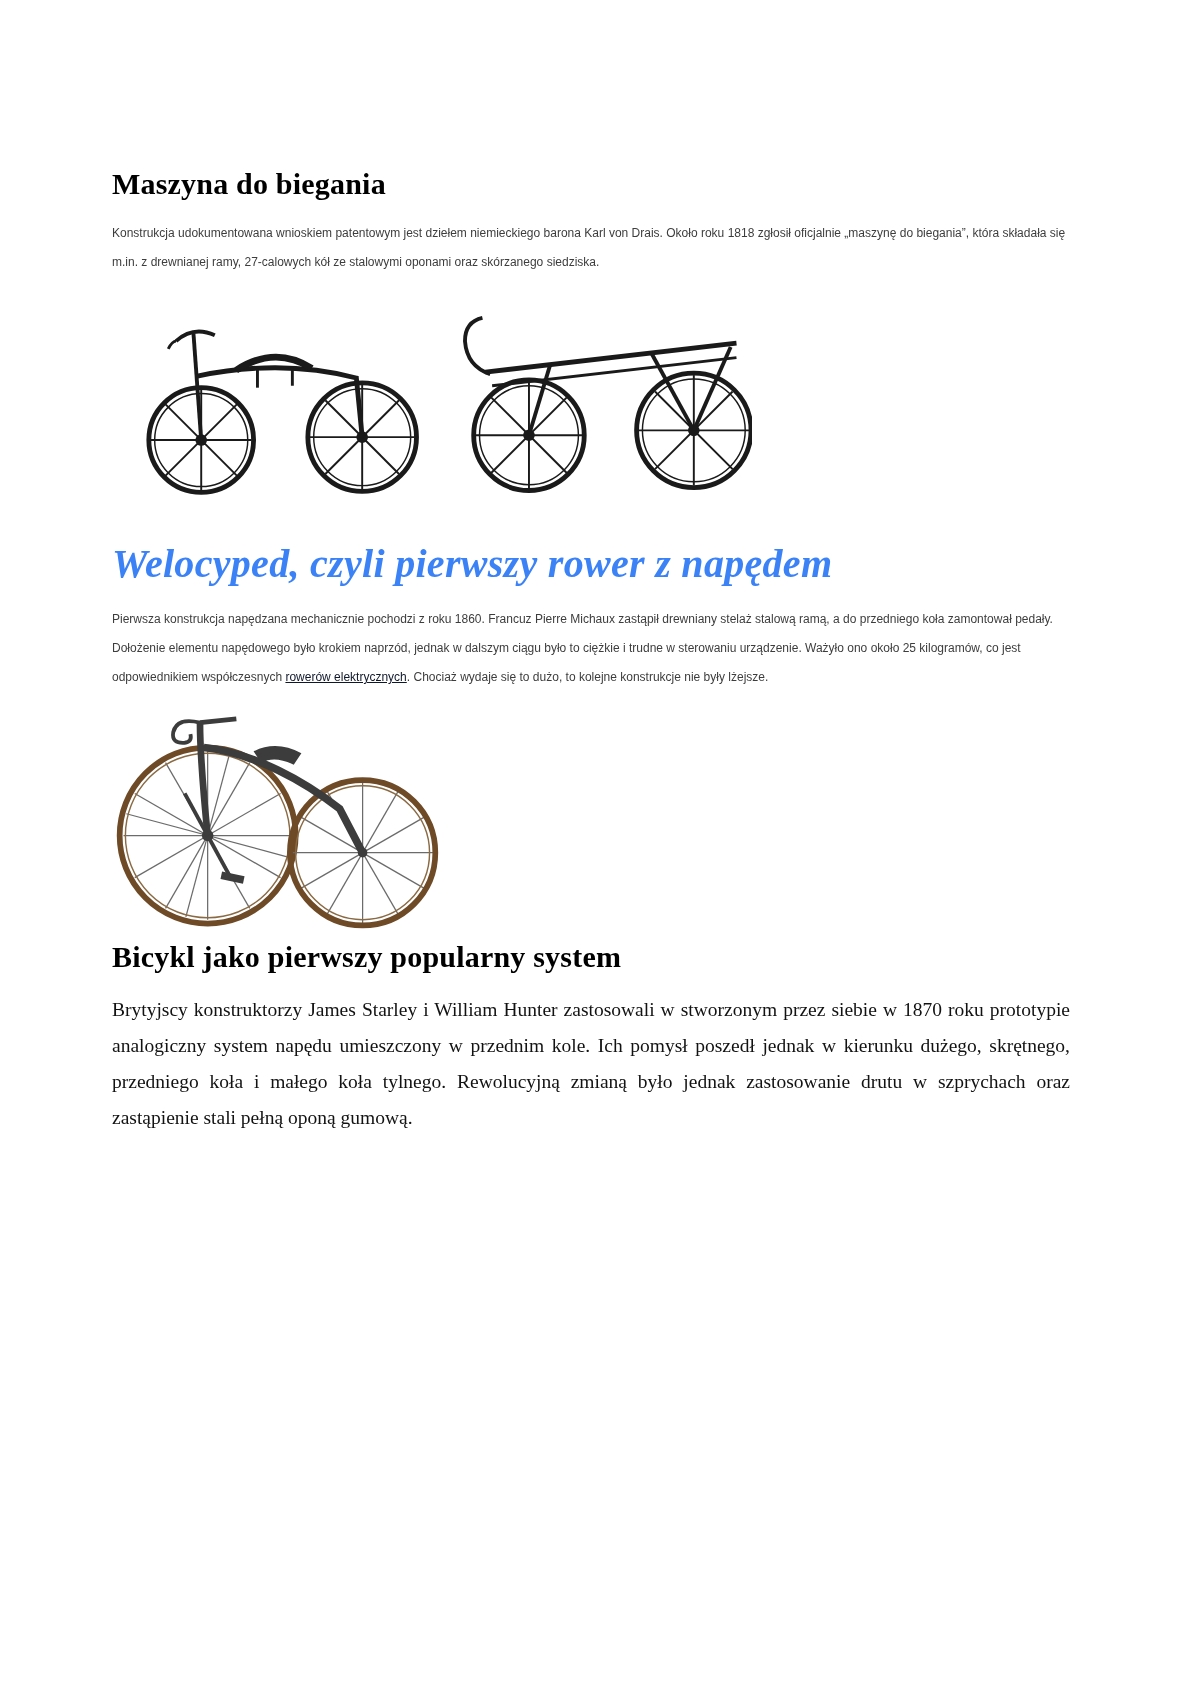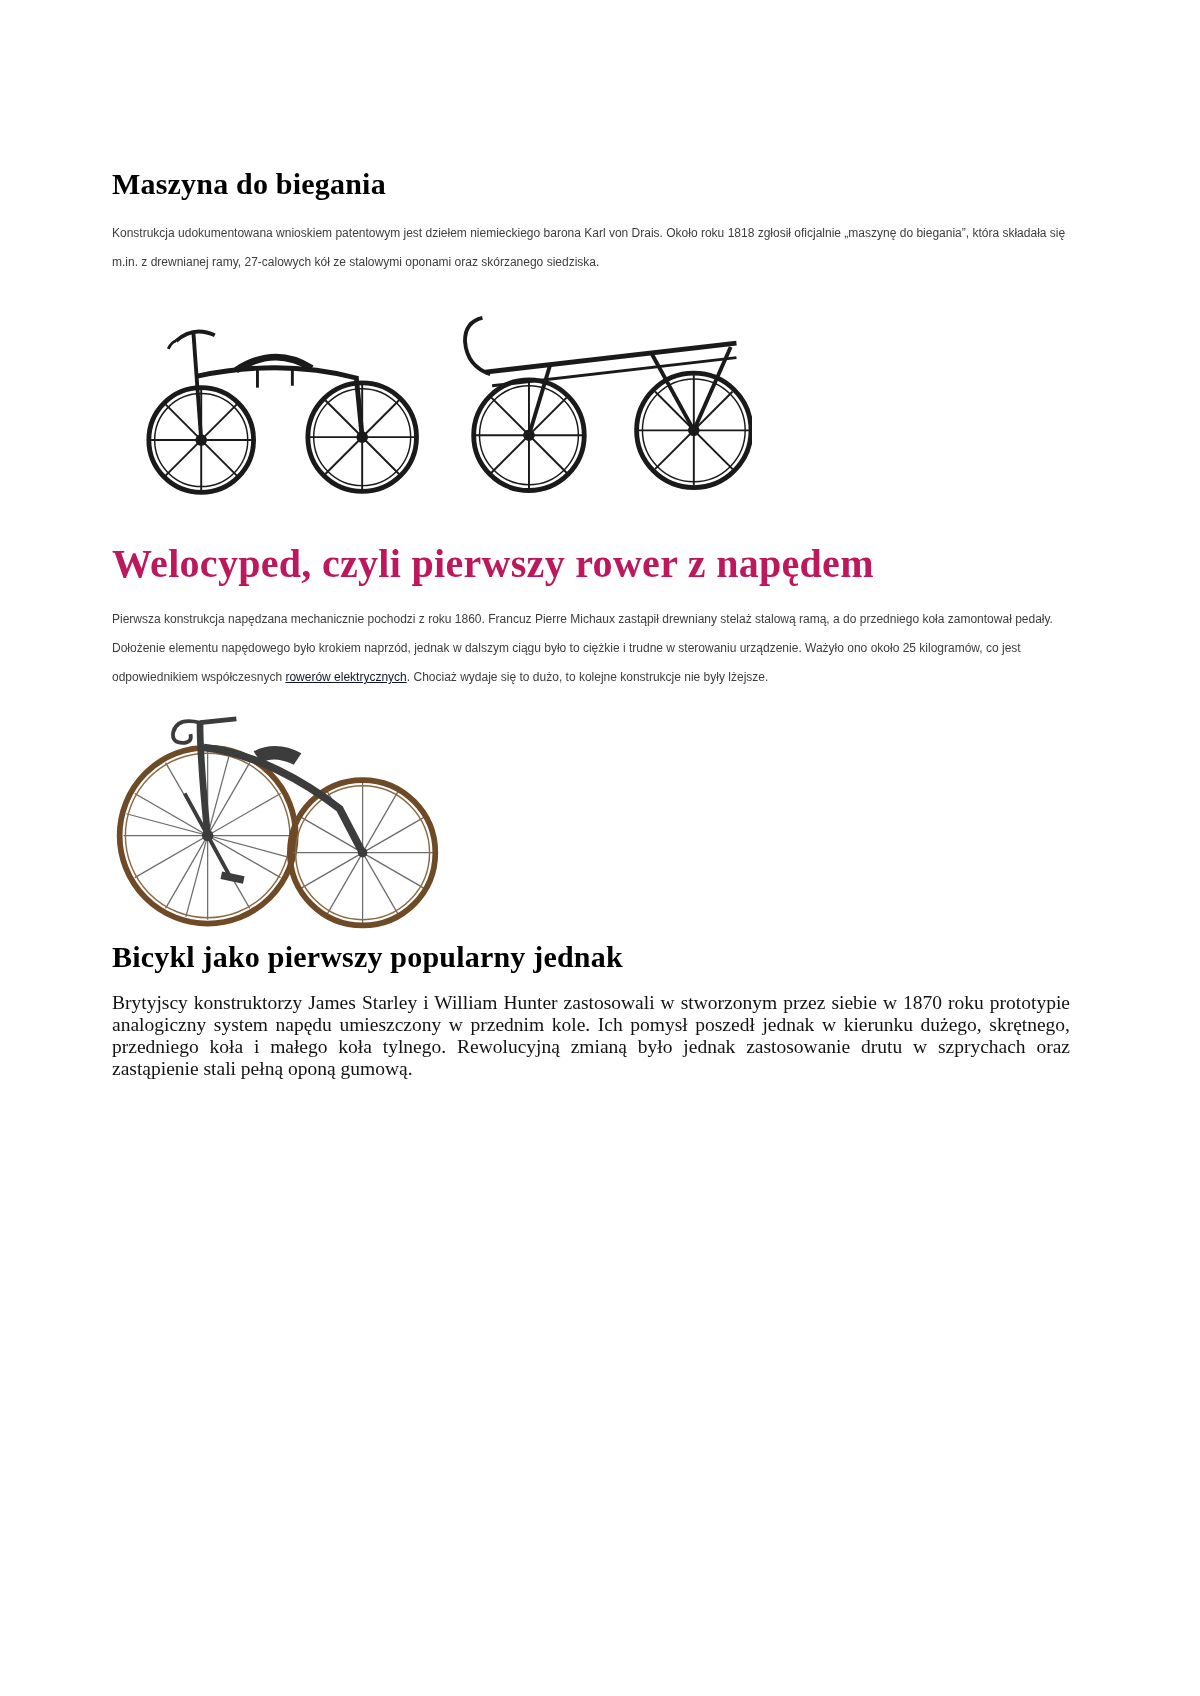--- a/index.html
+++ b/index.html
@@ -17,35 +17,36 @@
     font-weight: 700;
     font-size: 30px;
     color: #000000;
     margin: 0 0 18px 0;
     letter-spacing: 0.2px;
   }
   .h-large {
     font-family: "Liberation Serif", serif;
     font-weight: 700;
     font-size: 40px;
-    color: #be185d;
+    color: #3b82f6;
     margin: 26px 0 18px 0;
     letter-spacing: 0.3px;
+    font-style: italic;
   }
   .body-sans {
     font-family: "Liberation Sans", sans-serif;
     font-size: 12px;
     line-height: 29px;
     color: #3d3d3d;
     margin: 0;
   }
   .body-serif {
     font-family: "Liberation Serif", serif;
     font-size: 19.5px;
-    line-height: 22px;
+    line-height: 36px;
     color: #121212;
     margin: 0;
     text-align: justify;
   }
   .doc-link {
     color: #0f172a;
     text-decoration: underline;
     cursor: pointer;
   }
   figure.fig { margin: 0; padding: 0; }
@@ -177,16 +178,16 @@
         <path d="M92 32 L130 28" stroke-width="5"></path>
         <path d="M96 58 C150 64 202 94 238 122 L262 168" stroke-width="8"></path>
         <path d="M148 62 Q172 50 198 64 L190 76 Q170 66 156 74 Z" fill="#3c3c3c" stroke="none"></path>
         <line x1="100" y1="150" x2="124" y2="194" stroke-width="4"></line>
         <line x1="100" y1="150" x2="76" y2="106" stroke-width="4"></line>
         <rect x="114" y="190" width="24" height="8" fill="#3c3c3c" stroke="none" transform="rotate(12 126 194)"></rect>
       </g>
     </svg>
   </figure>
 
-  <h1 class="h-small">Bicykl jako pierwszy popularny jednak</h1>
+  <h1 class="h-small">Bicykl jako pierwszy popularny system</h1>
   <p class="body-serif">Brytyjscy konstruktorzy James Starley i William Hunter zastosowali w stworzonym przez siebie w 1870 roku prototypie analogiczny system napędu umieszczony w przednim kole. Ich pomysł poszedł jednak w kierunku dużego, skrętnego, przedniego koła i małego koła tylnego. Rewolucyjną zmianą było jednak zastosowanie drutu w szprychach oraz zastąpienie stali pełną oponą gumową.</p>
 
 </div>
 
 </body></html>

